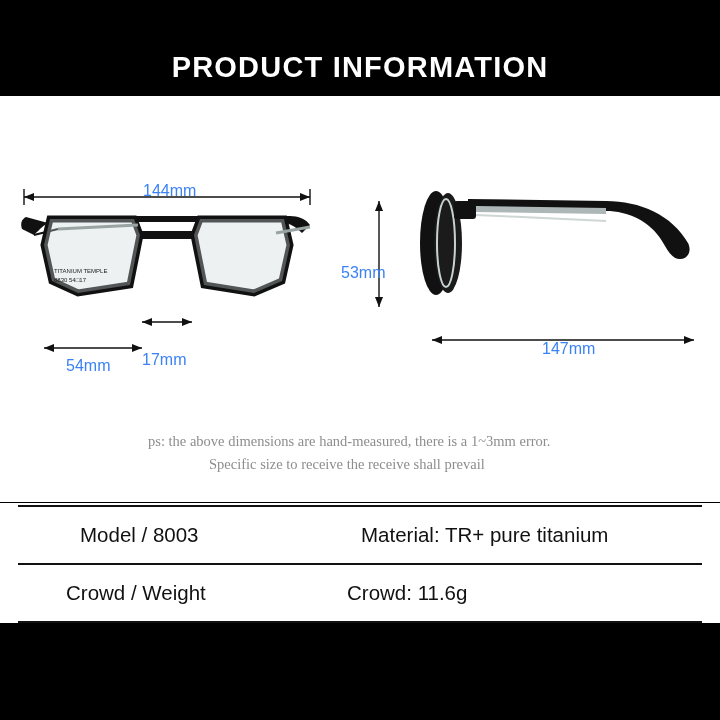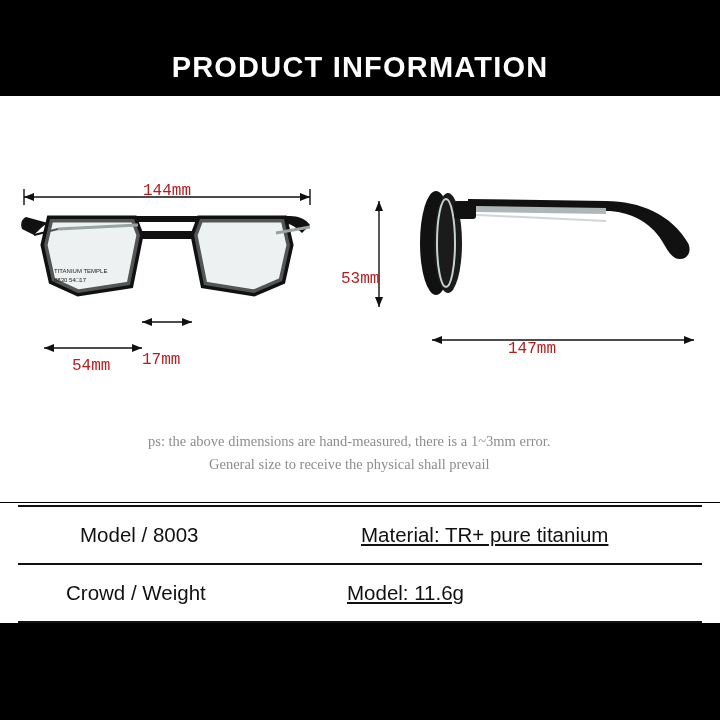--- a/index.html
+++ b/index.html
@@ -25,41 +25,41 @@
   }
   .rule-top{top:96px;}
 
   
   .diagram{
     position:absolute;left:0;top:99px;width:720px;height:403px;background:#ffffff;
   }
 
   
   .lbl{
-    position:absolute;color:#b91c1c;font-size:16px;
-    font-family:Liberation Mono, monospace;white-space:nowrap;text-align:right;
+    position:absolute;color:#3b82f6;font-size:16px;
+    font-family:Liberation Sans, sans-serif;white-space:nowrap;text-align:right;
   }
   .note{
     position:absolute;color:#8d8d8d;font-size:14.5px;
     font-family:Liberation Serif, serif;white-space:nowrap;
   }
 
   
   .spec{
     position:absolute;left:0;top:503px;width:720px;height:120px;background:#ffffff;
   }
   .spec-rule{position:absolute;left:18px;width:684px;height:2px;background:#111;}
   .spec-row{
     position:absolute;left:0;width:720px;height:58px;display:flex;align-items:center;
   }
   .spec-cell{
     color:#111;font-size:20.5px;font-family:"Liberation Sans", sans-serif;white-space:nowrap;
   }
   .cell-a{position:absolute;left:66px;}
-  .cell-b{position:absolute;left:347px;text-decoration:underline;}
+  .cell-b{position:absolute;left:347px;}
 
   
   .draw{position:absolute;}
 </style>
 </head>
 <body>
 
 <div class="page">
 
   <div class="header">
@@ -106,21 +106,21 @@
       <polygon points="4,9 14,5 14,13" fill="#111"></polygon>
       <polygon points="54,9 44,5 44,13" fill="#111"></polygon>
     </svg>
     <div class="lbl" style="left:142px;top:232px;margin-top:20px;">17mm</div>
 
     <svg class="draw" style="left:40px;top:240px;" width="108" height="18">
       <line x1="4" y1="9" x2="102" y2="9" stroke="#111" stroke-width="1.4"></line>
       <polygon points="4,9 14,5 14,13" fill="#111"></polygon>
       <polygon points="102,9 92,5 92,13" fill="#111"></polygon>
     </svg>
-    <div class="lbl" style="left:66px;top:258px;margin-left:6px;">54mm</div>
+    <div class="lbl" style="left:66px;top:258px;">54mm</div>
 
     <svg class="draw" style="left:410px;top:86px;" width="290" height="125" viewBox="0 0 290 125">
 
       <ellipse cx="26" cy="58" rx="16" ry="52" fill="#111"></ellipse>
       <ellipse cx="38" cy="58" rx="14" ry="50" fill="#1b1b1b"></ellipse>
       <ellipse cx="36" cy="58" rx="9" ry="44" fill="none" stroke="#c9d2d2" stroke-width="2"></ellipse>
 
       <rect x="44" y="16" width="22" height="18" rx="3" fill="#111"></rect>
 
       <path d="M58,14 L196,16 L196,24 L58,22 Z" fill="#111"></path>
@@ -130,44 +130,44 @@
                C240,36 218,26 196,26 Z" fill="#111"></path>
 
       <path d="M66,30 C110,32 160,34 196,36" stroke="#cfd6d6" stroke-width="2" fill="none"></path>
     </svg>
 
     <svg class="draw" style="left:368px;top:96px;" width="22" height="118">
       <line x1="11" y1="6" x2="11" y2="112" stroke="#111" stroke-width="1.4"></line>
       <polygon points="11,6 7,16 15,16" fill="#111"></polygon>
       <polygon points="11,112 7,102 15,102" fill="#111"></polygon>
     </svg>
-    <div class="lbl" style="left:341px;top:165px;margin-top:6px;">53mm</div>
+    <div class="lbl" style="left:341px;top:165px;">53mm</div>
 
     <svg class="draw" style="left:428px;top:232px;" width="272" height="18">
       <line x1="4" y1="9" x2="266" y2="9" stroke="#111" stroke-width="1.4"></line>
       <polygon points="4,9 14,5 14,13" fill="#111"></polygon>
       <polygon points="266,9 256,5 256,13" fill="#111"></polygon>
     </svg>
-    <div class="lbl" style="left:508px;top:241px;">147mm</div>
+    <div class="lbl" style="left:542px;top:241px;">147mm</div>
 
     <div class="note" style="left:148px;top:334px;">ps: the above dimensions are hand-measured, there is a 1~3mm error.</div>
-    <div class="note" style="left:209px;top:357px;">General size to receive the physical shall prevail</div>
+    <div class="note" style="left:209px;top:357px;">Specific size to receive the receive shall prevail</div>
   </div>
 
   <div class="spec">
     <div class="spec-rule" style="top:2px;"></div>
 
     <div class="spec-row" style="top:3px;margin-left:14px;">
       <div class="spec-cell cell-a">Model / 8003</div>
       <div class="spec-cell cell-b">Material: TR+ pure titanium</div>
     </div>
 
     <div class="spec-rule" style="top:60px;"></div>
 
     <div class="spec-row" style="top:61px;">
       <div class="spec-cell cell-a">Crowd / Weight</div>
-      <div class="spec-cell cell-b">Model: 11.6g</div>
+      <div class="spec-cell cell-b">Crowd: 11.6g</div>
     </div>
 
     <div class="spec-rule" style="top:118px;"></div>
   </div>
 
 </div>
 
 </body></html>

